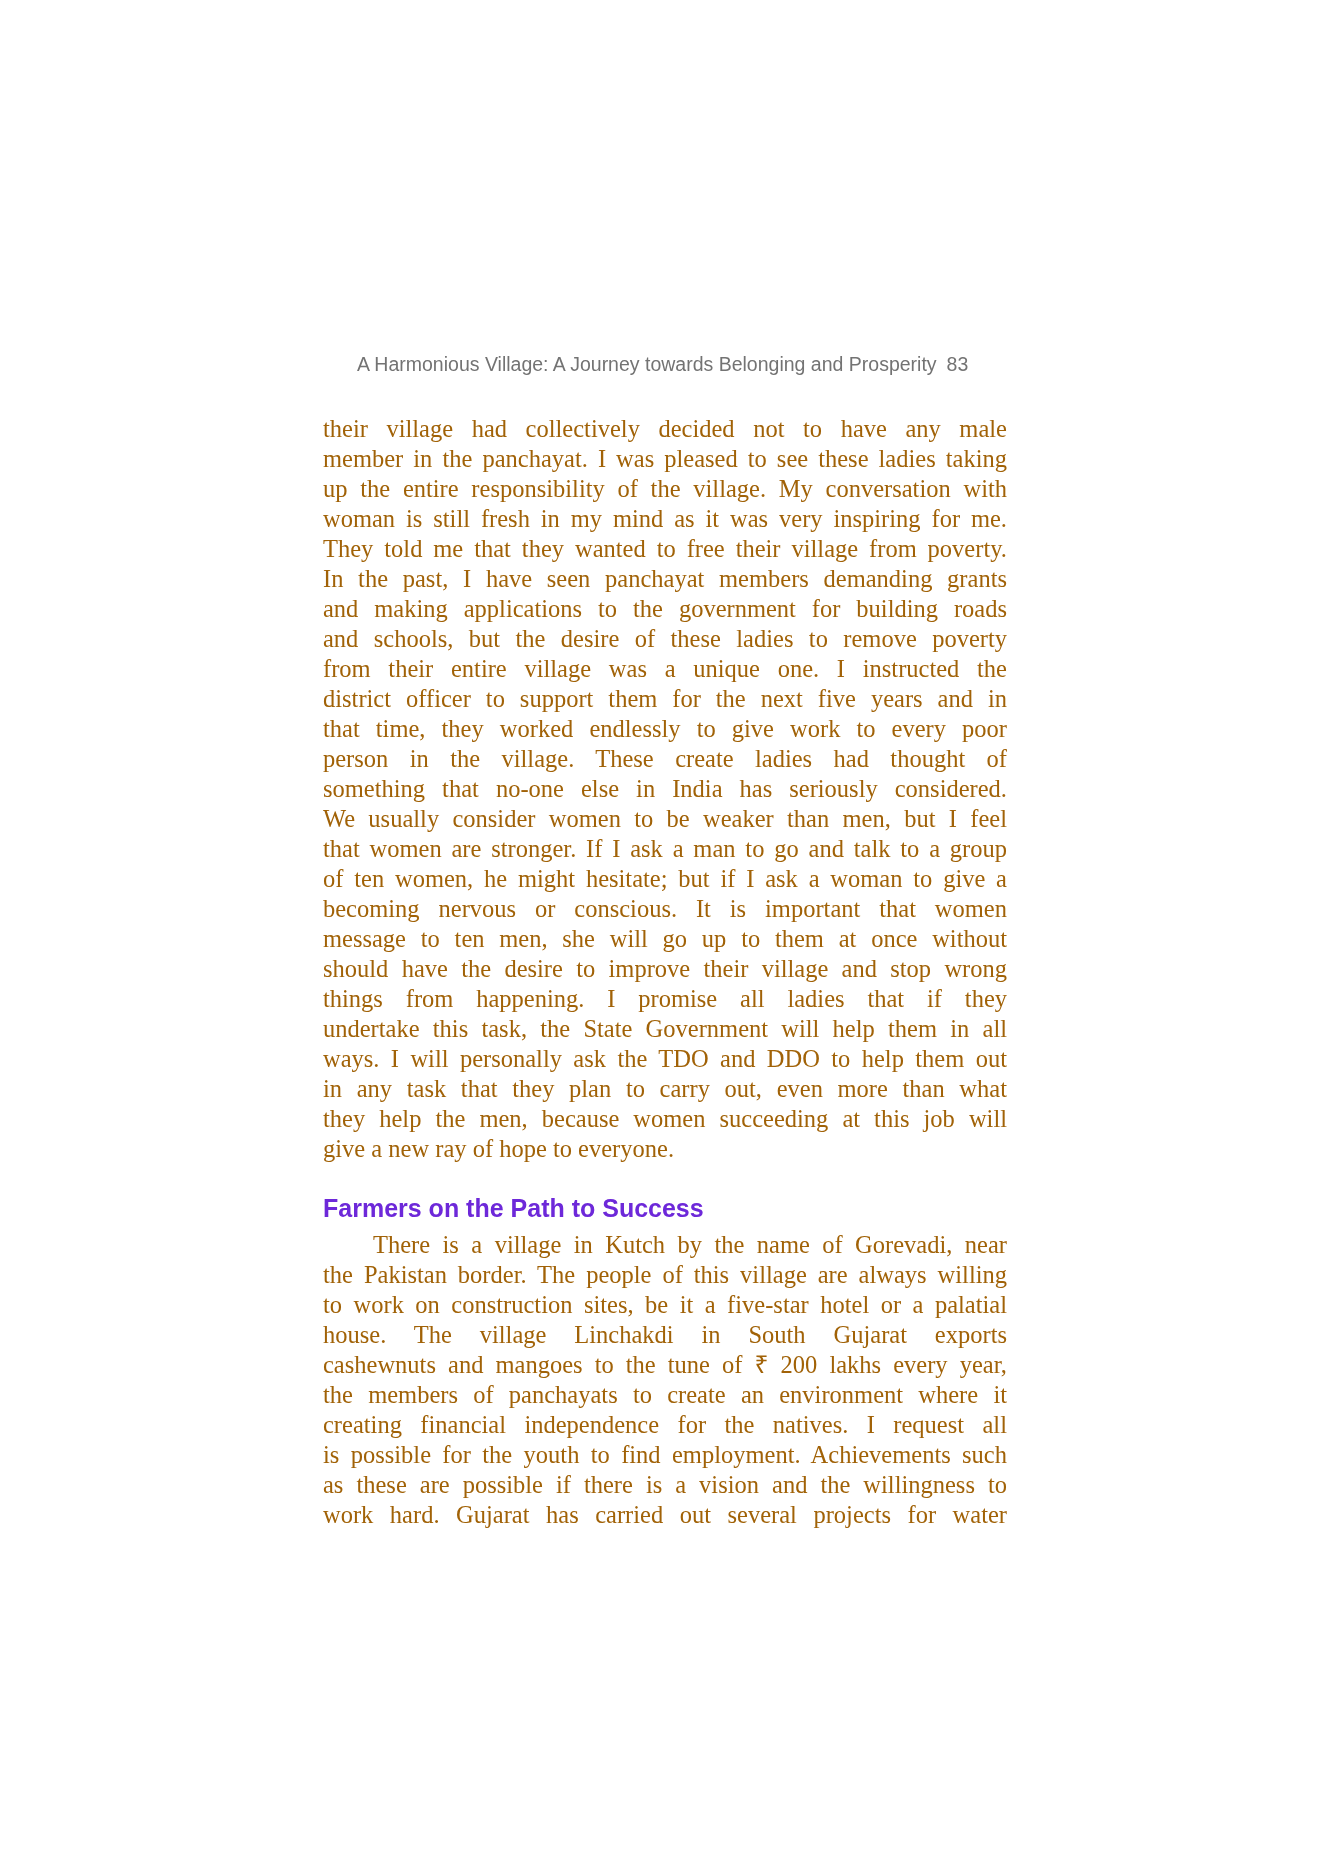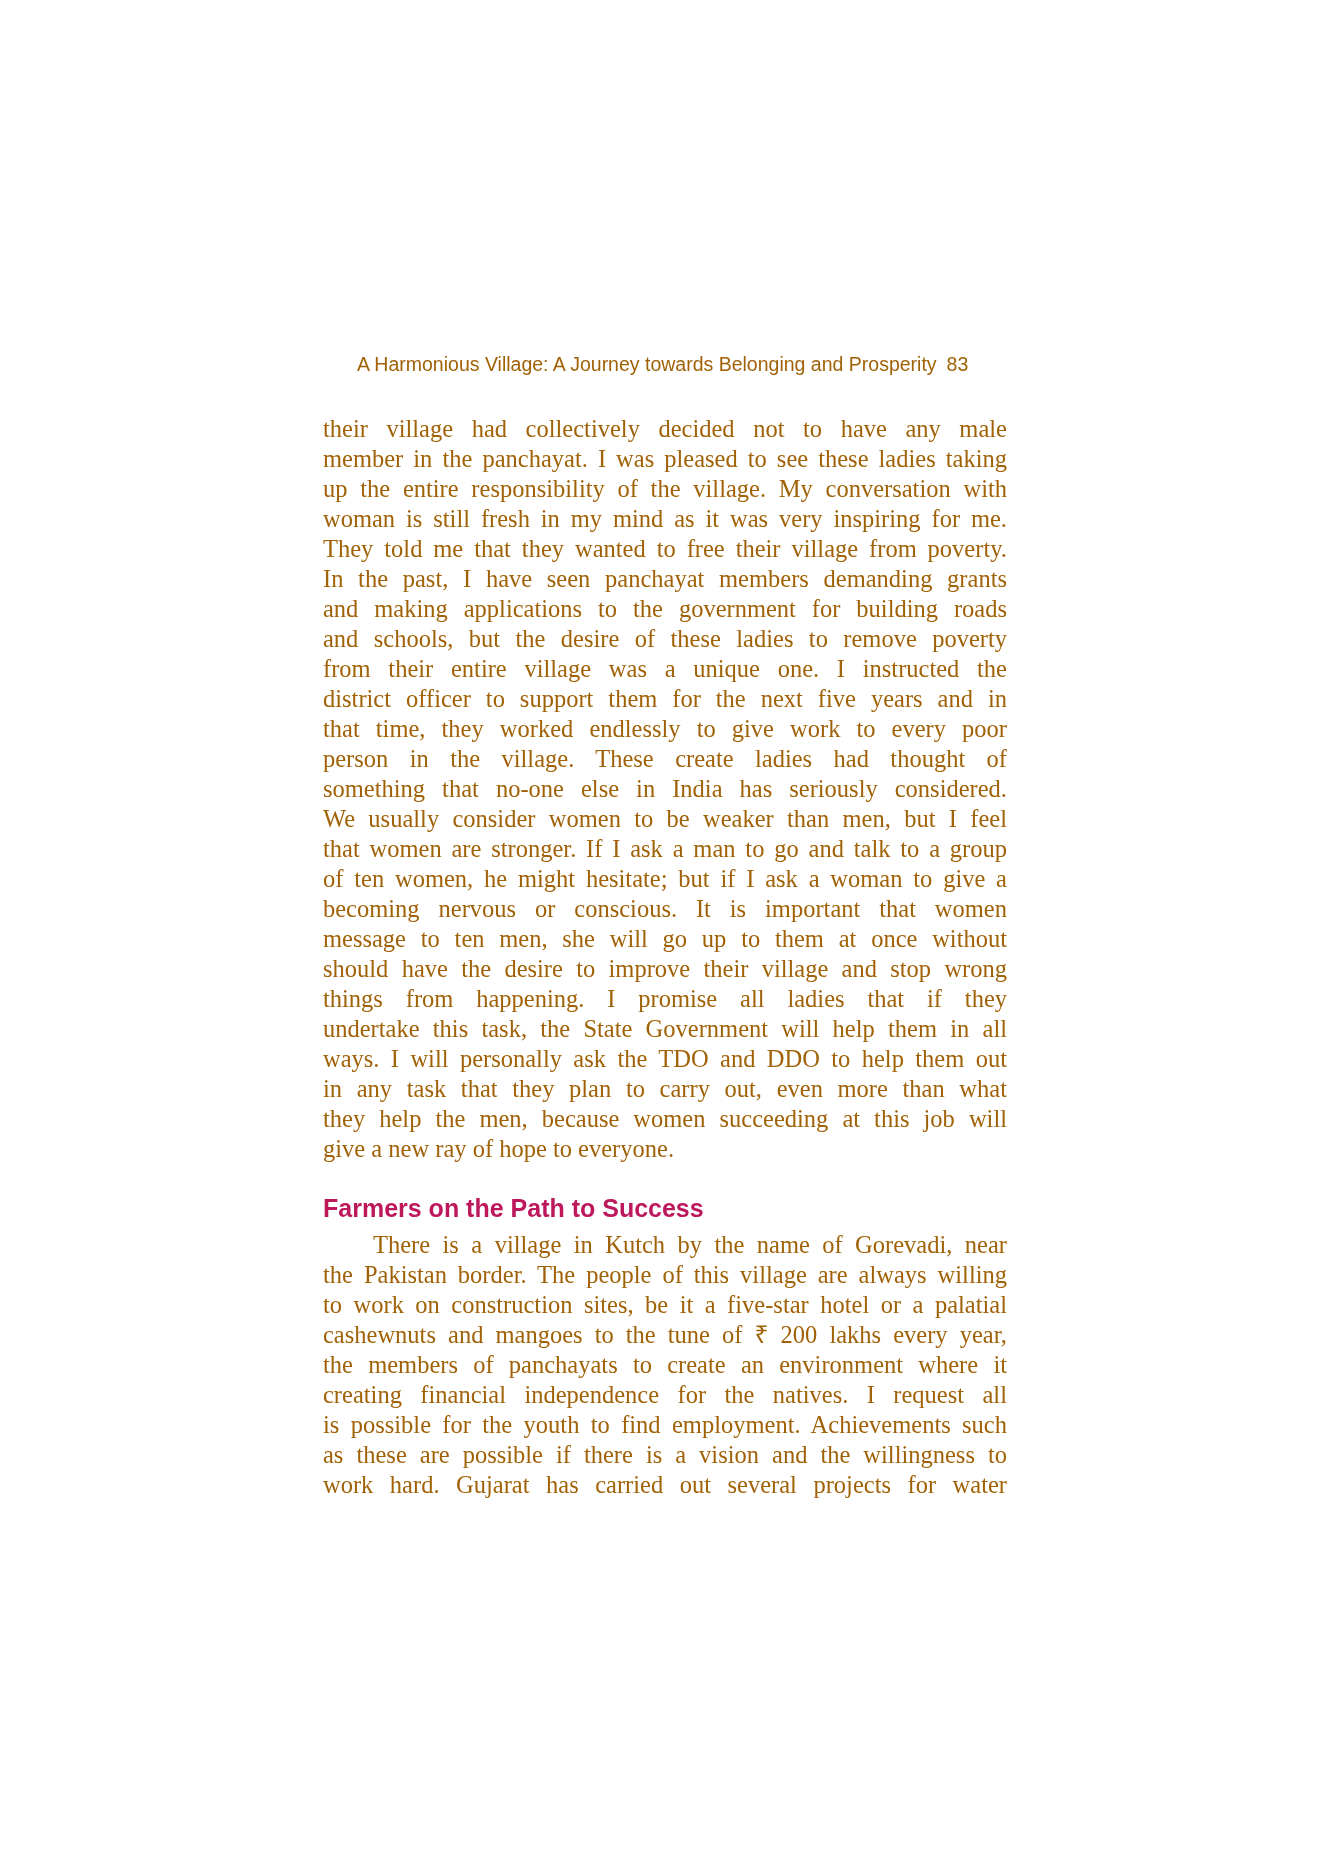--- a/index.html
+++ b/index.html
@@ -15,21 +15,21 @@
       color: #1a1a1a;
     }
     .running-header {
       position: absolute;
       left: 357px;
       top: 352px;
       width: 650px;
       font-family: "Liberation Sans", sans-serif;
       font-size: 19.5px;
       line-height: 24px;
-      color: #a16207;
+      color: #737373;
       white-space: nowrap;
     }
     .running-header .page-number {
       margin-left: 10px;
     }
     .text-block {
       position: absolute;
       left: 323px;
       width: 684px;
       font-family: "Liberation Serif", serif;
@@ -53,21 +53,21 @@
     }
     .block-1 { top: 414px; }
     .section-heading {
       position: absolute;
       left: 323px;
       top: 1193px;
       font-family: "Liberation Sans", sans-serif;
       font-weight: bold;
       font-size: 25px;
       line-height: 30px;
-      color: #be185d;
+      color: #6d28d9;
       white-space: nowrap;
     }
     .block-2 { top: 1223px; margin-top: 7px; }
   </style>
 </head>
 <body>
 
 <div class="running-header">
   <span>A Harmonious Village: A Journey towards Belonging and Prosperity</span><span class="page-number">83</span>
 </div>
@@ -99,19 +99,20 @@
   <span class="line">they help the men, because women succeeding at this job will</span>
   <span class="line last">give a new ray of hope to everyone.</span>
 </div>
 
 <h2 class="section-heading" style="margin:0;">Farmers on the Path to Success</h2>
 
 <div class="text-block block-2">
   <span class="line indent">There is a village in Kutch by the name of Gorevadi, near</span>
   <span class="line">the Pakistan border. The people of this village are always willing</span>
   <span class="line">to work on construction sites, be it a five-star hotel or a palatial</span>
+  <span class="line">house. The village Linchakdi in South Gujarat exports</span>
   <span class="line">cashewnuts and mangoes to the tune of ₹ 200 lakhs every year,</span>
   <span class="line">the members of panchayats to create an environment where it</span>
   <span class="line">creating financial independence for the natives. I request all</span>
   <span class="line">is possible for the youth to find employment. Achievements such</span>
   <span class="line">as these are possible if there is a vision and the willingness to</span>
   <span class="line">work hard. Gujarat has carried out several projects for water</span>
 </div>
 
 </body></html>

